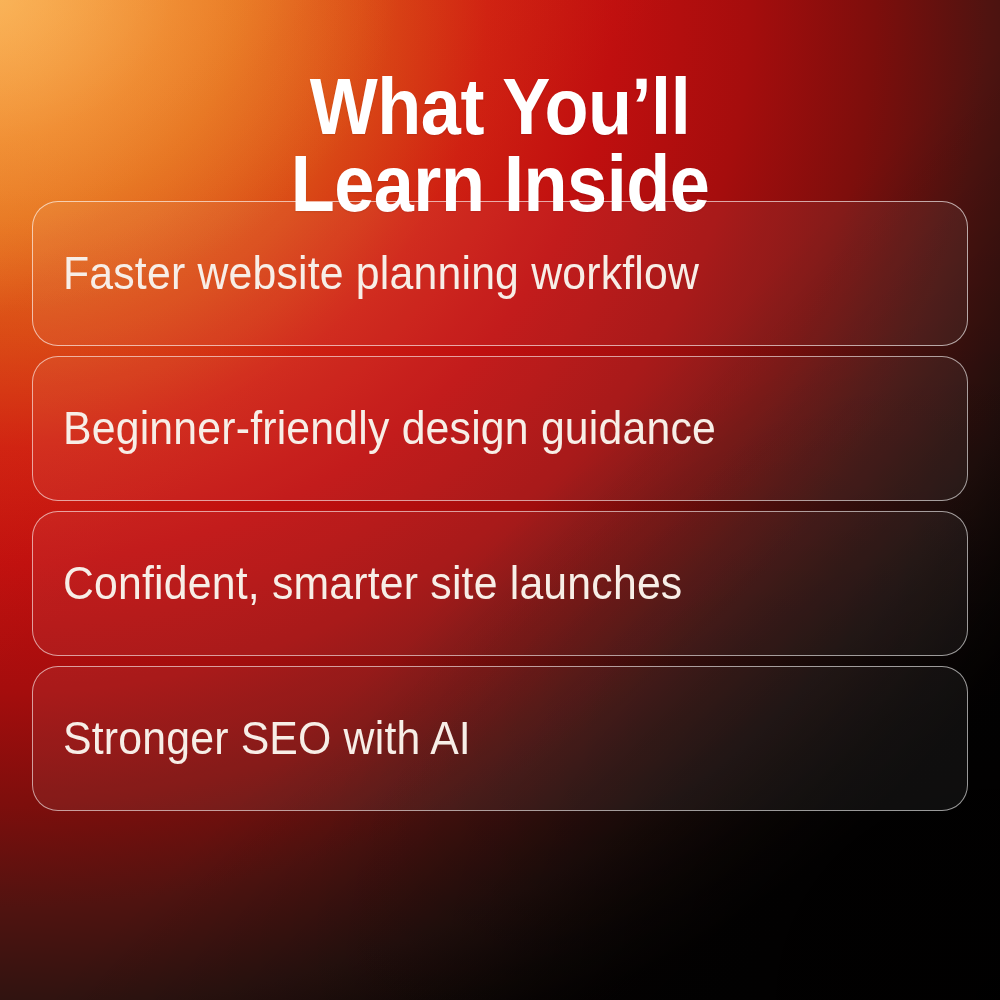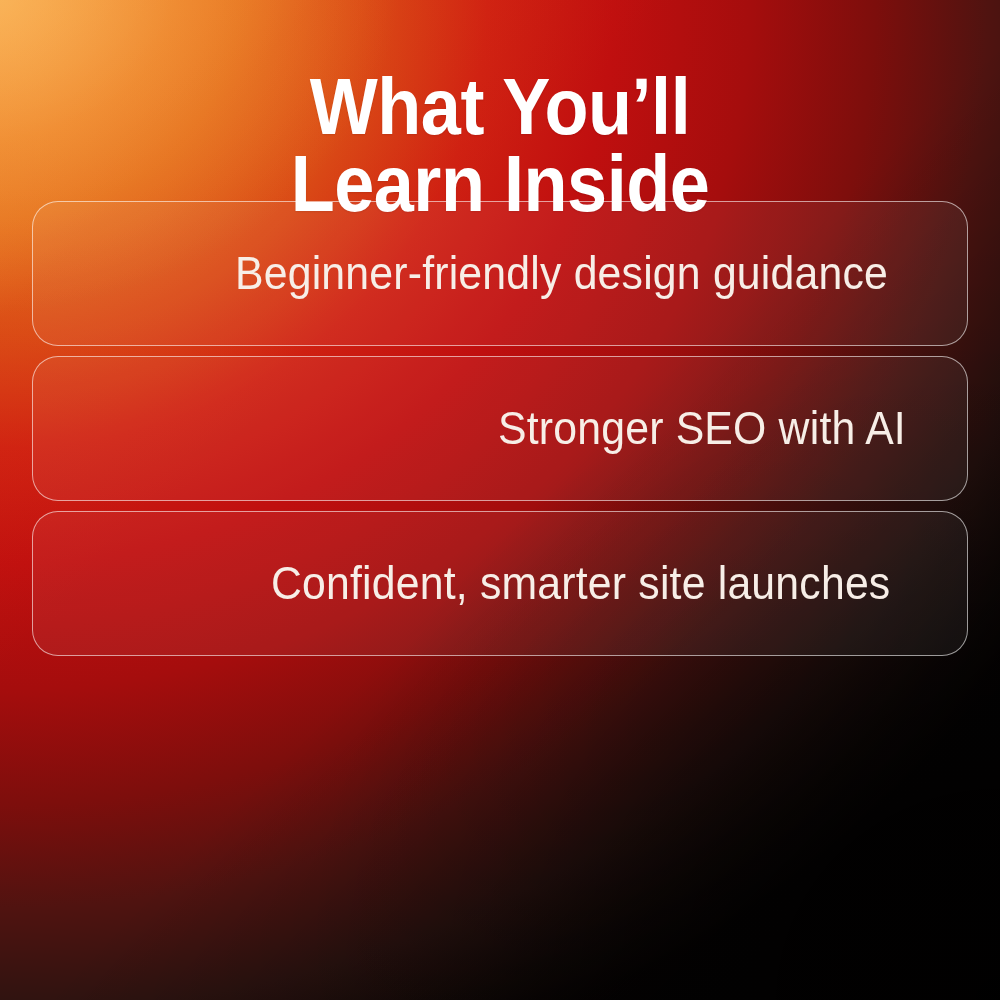--- a/index.html
+++ b/index.html
@@ -112,45 +112,48 @@
     color: #f7eee7;
     font-size: 46px;
     font-weight: 300;
     line-height: 1.05;
     letter-spacing: 0.2px;
     transform: scaleX(0.93);
     transform-origin: 0 50%;
     white-space: nowrap;
   }
   
-  .card.dim { border-color: rgba(255,255,255,0.58); justify-content: flex-end; }
+  .card.dim { border-color: rgba(255,255,255,0.58); }
 </style>
 </head>
 <body>
 
 <div id="canvas">
 
   <div class="bg-base"></div>
   <div class="bg-tint"></div>
   <div class="bg-corner-dark"></div>
   <div class="bg-corner-warm"></div>
 
   <h1 class="title">What You’ll
 Learn Inside</h1>
 
   <div class="card-stack">
 
+    <div class="card">
+      <span class="card-label">Faster website planning workflow</span>
+    </div>
 
 
     <div class="card dim">
       <span class="card-label">Beginner-friendly design guidance</span>
     </div>
 
     <div class="card dim">
-      <span class="card-label">Stronger SEO with AI</span>
+      <span class="card-label">Confident, smarter site launches</span>
     </div>
 
     <div class="card dim">
-      <span class="card-label">Confident, smarter site launches</span>
+      <span class="card-label">Stronger SEO with AI</span>
     </div>
 
   </div>
 </div>
 
 </body></html>

